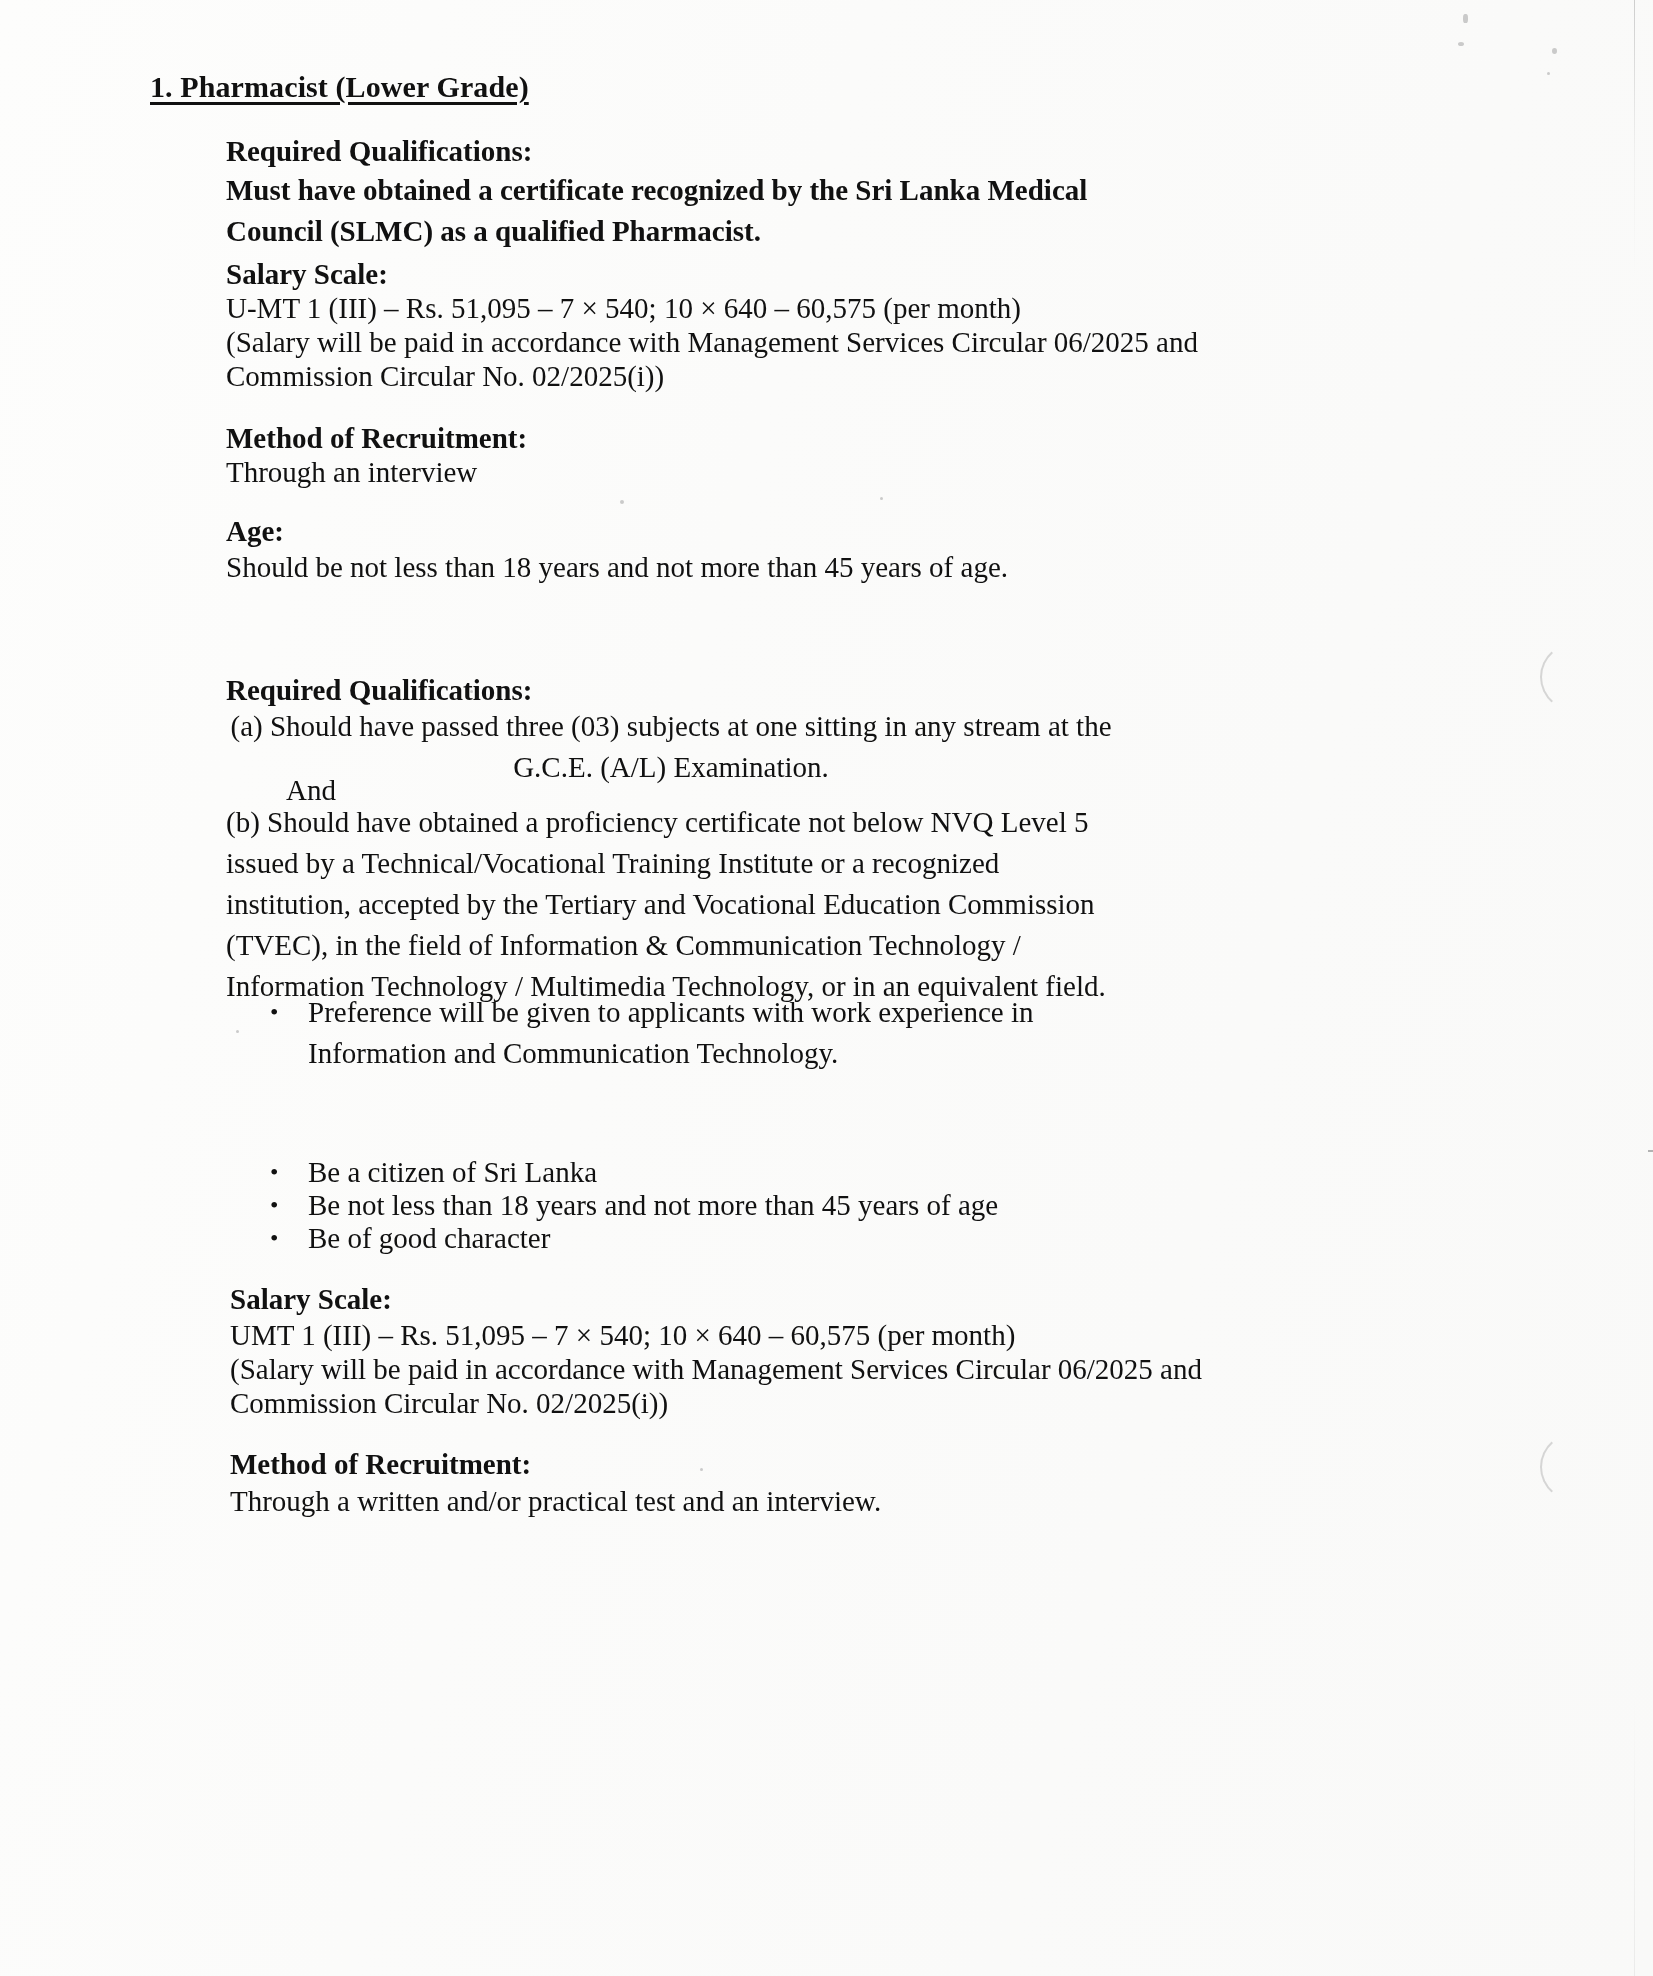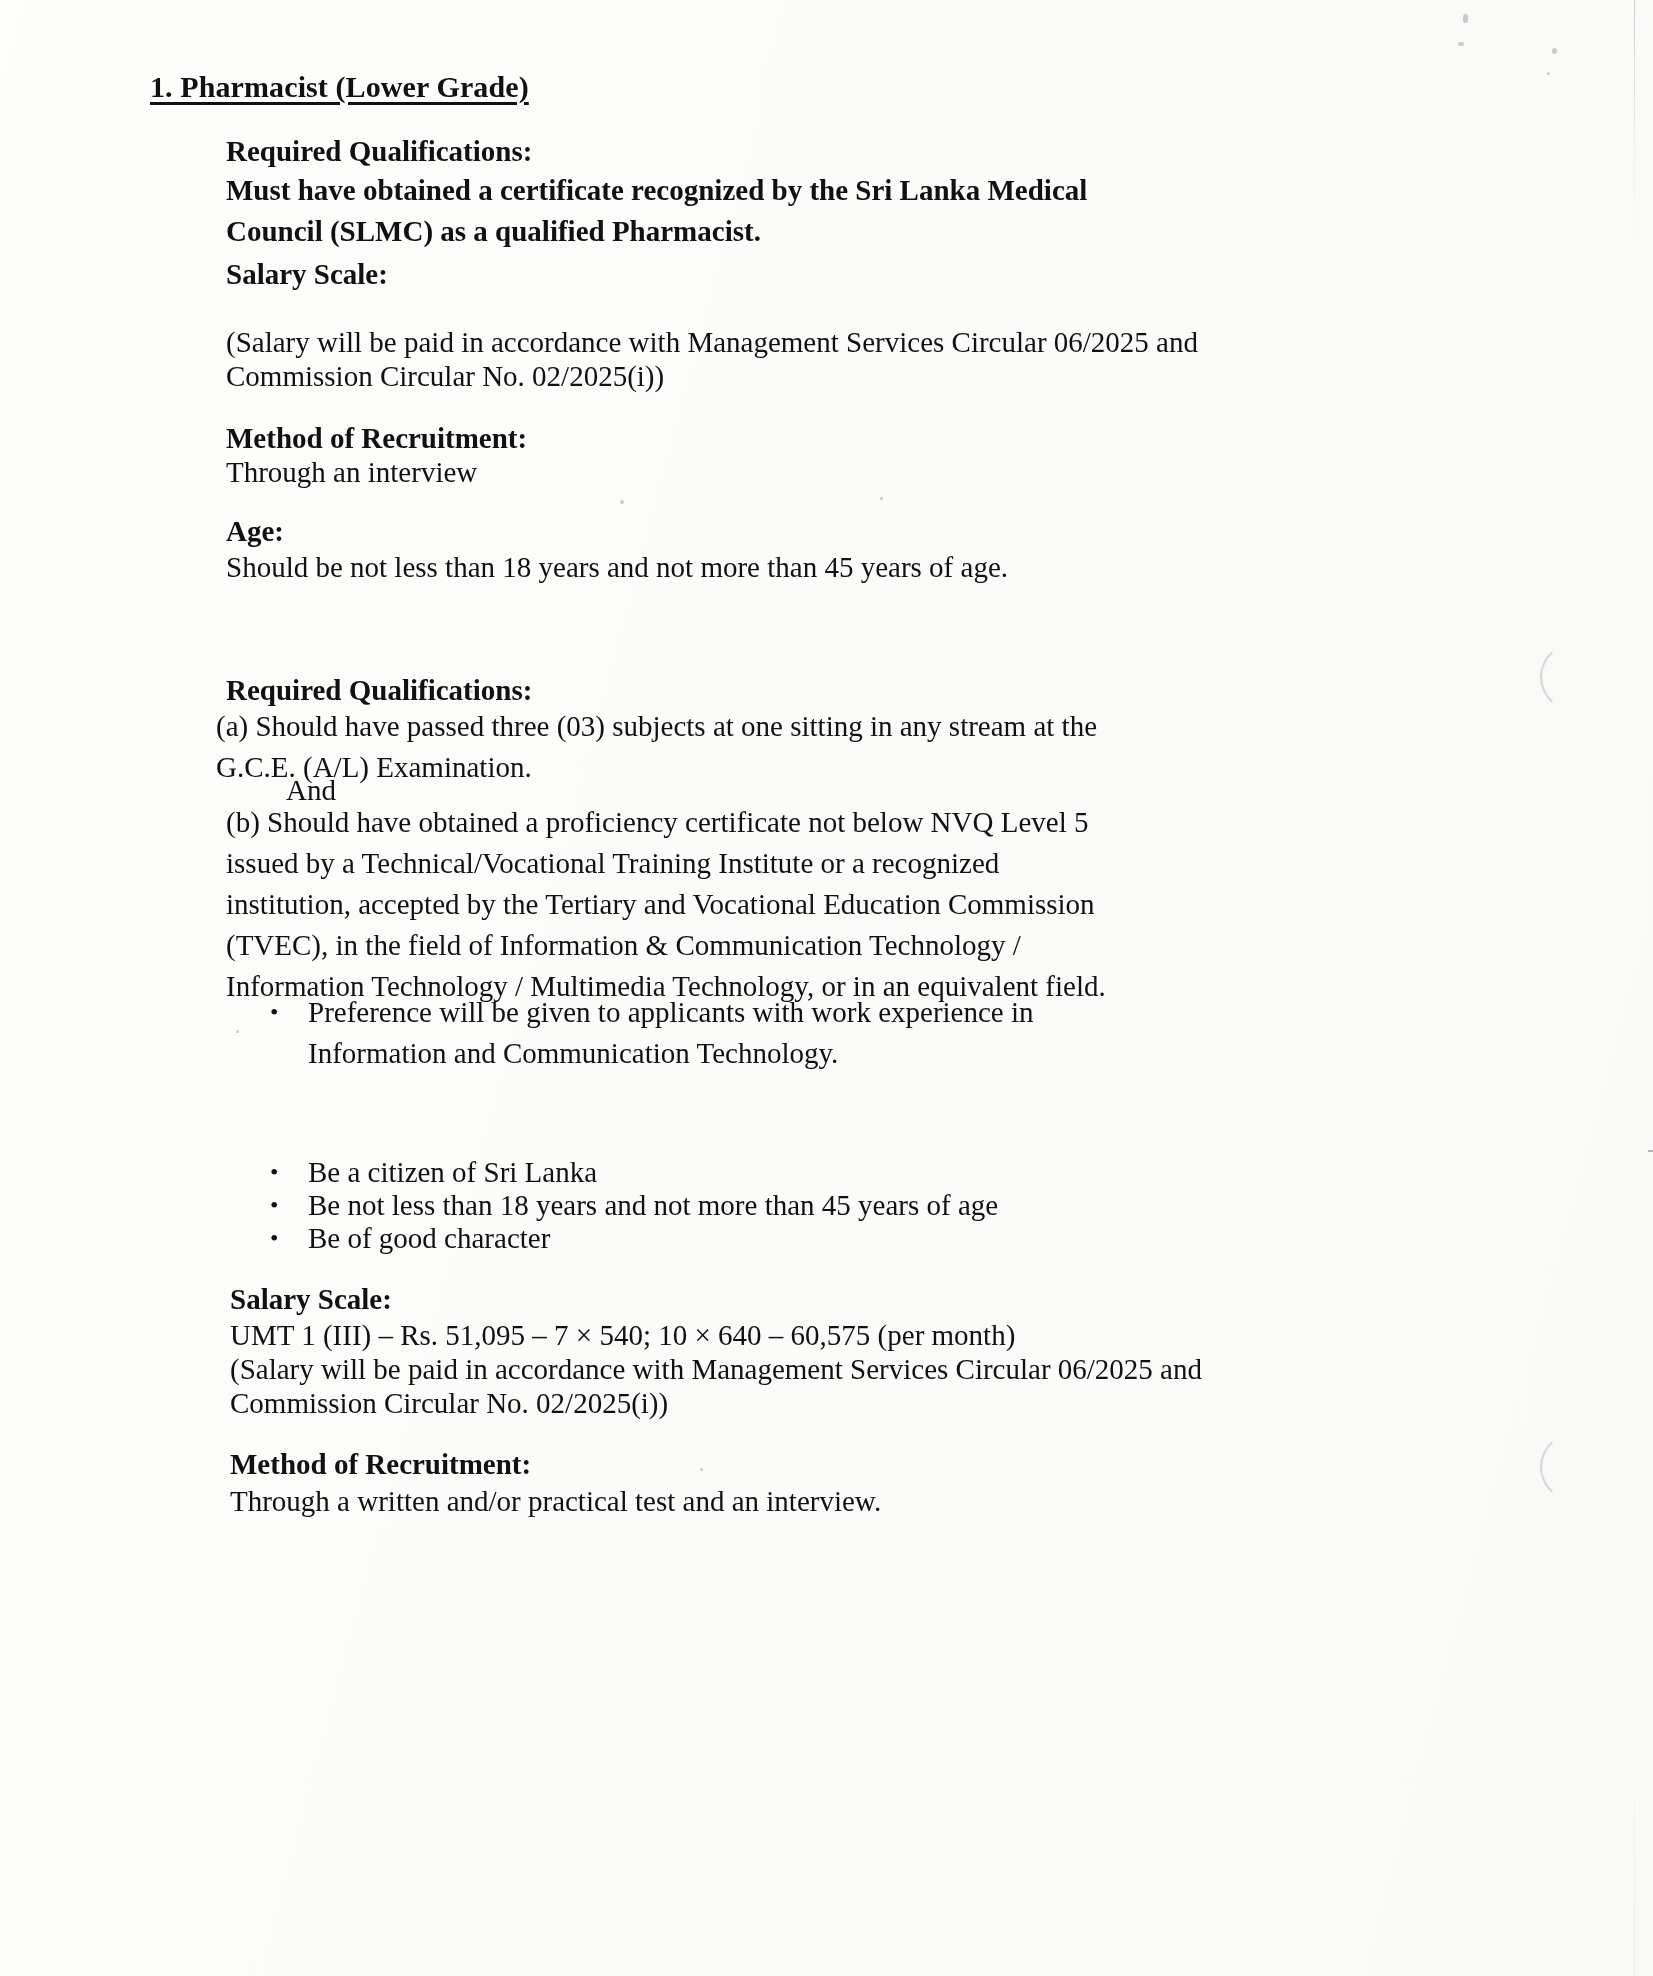--- a/index.html
+++ b/index.html
@@ -119,37 +119,38 @@
 <div class="content">
 
   <div class="job-title" style="left:150px; top:70px;">1. Pharmacist (Lower Grade)</div>
 
   <div class="section-label" style="left:226px; top:135px;">Required Qualifications:</div>
 
   <div class="para" style="left:226px; top:170px; width:890px;font-weight:bold;">Must have obtained a certificate recognized by the Sri Lanka Medical Council (SLMC) as a qualified Pharmacist.</div>
 
   <div class="section-label" style="left:226px; top:258px;">Salary Scale:</div>
 
+  <div class="line" style="left:226px; top:288px;">U-MT 1 (III) – Rs. 51,095 – 7 × 540; 10 × 640 – 60,575 (per month)</div>
 
   <div class="line" style="left:226px; top:322px;">(Salary will be paid in accordance with Management Services Circular 06/2025 and</div>
 
   <div class="line" style="left:226px; top:356px;">Commission Circular No. 02/2025(i))</div>
 
   <div class="section-label" style="left:226px; top:422px;">Method of Recruitment:</div>
 
   <div class="line" style="left:226px; top:452px;">Through an interview</div>
 
   <div class="section-label" style="left:226px; top:515px;">Age:</div>
 
   <div class="line" style="left:226px; top:547px;">Should be not less than 18 years and not more than 45 years of age.</div>
 
 
   <div class="section-label" style="left:226px; top:674px;">Required Qualifications:</div>
 
-  <div class="para" style="left:216px; top:706px; width:890px;">(a) Should have passed three (03) subjects at one sitting in any stream at the G.C.E. (A/L) Examination.</div>
+  <div class="para" style="left:226px; top:706px; width:890px;text-align:center;">(a) Should have passed three (03) subjects at one sitting in any stream at the G.C.E. (A/L) Examination.</div>
 
   <div class="line" style="left:286px; top:770px;">And</div>
 
   <div class="para" style="left:226px; top:802px; width:900px;">(b) Should have obtained a proficiency certificate not below NVQ Level 5 issued by a Technical/Vocational Training Institute or a recognized institution, accepted by the Tertiary and Vocational Education Commission (TVEC), in the field of Information &amp; Communication Technology / Information Technology / Multimedia Technology, or in an equivalent field.</div>
 
   <div class="bullet-row" style="left:270px; top:992px; width:800px;">
     <span class="bullet-dot">•</span>
     <span class="bullet-text">Preference will be given to applicants with work experience in Information and Communication Technology.</span>
   </div>
 

